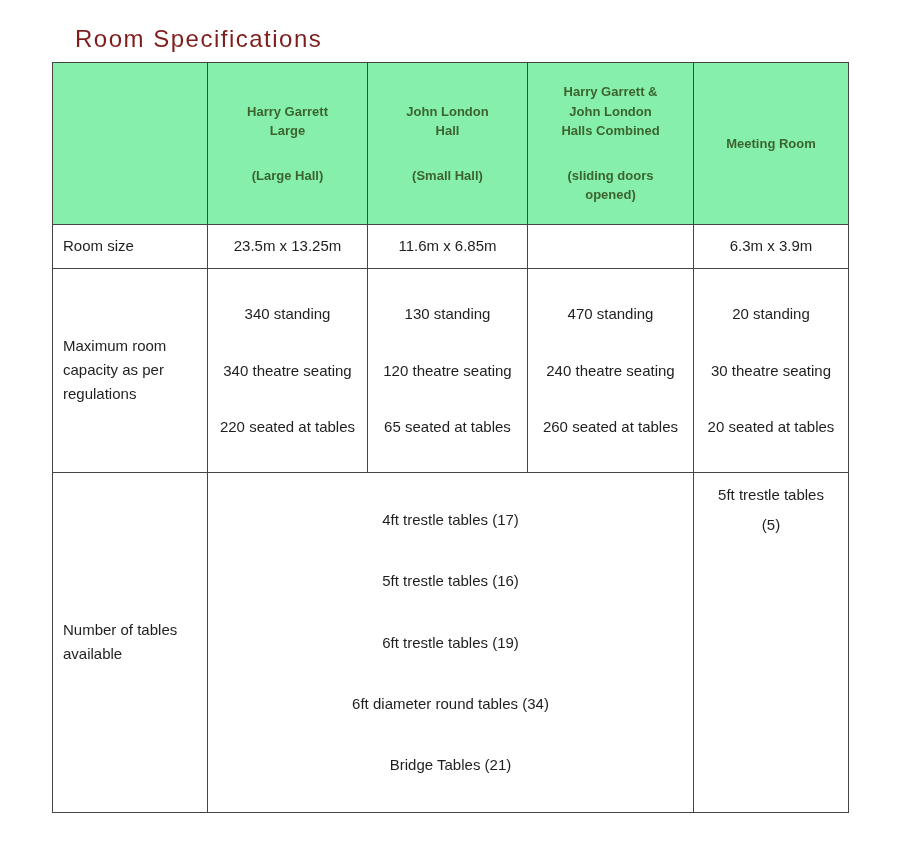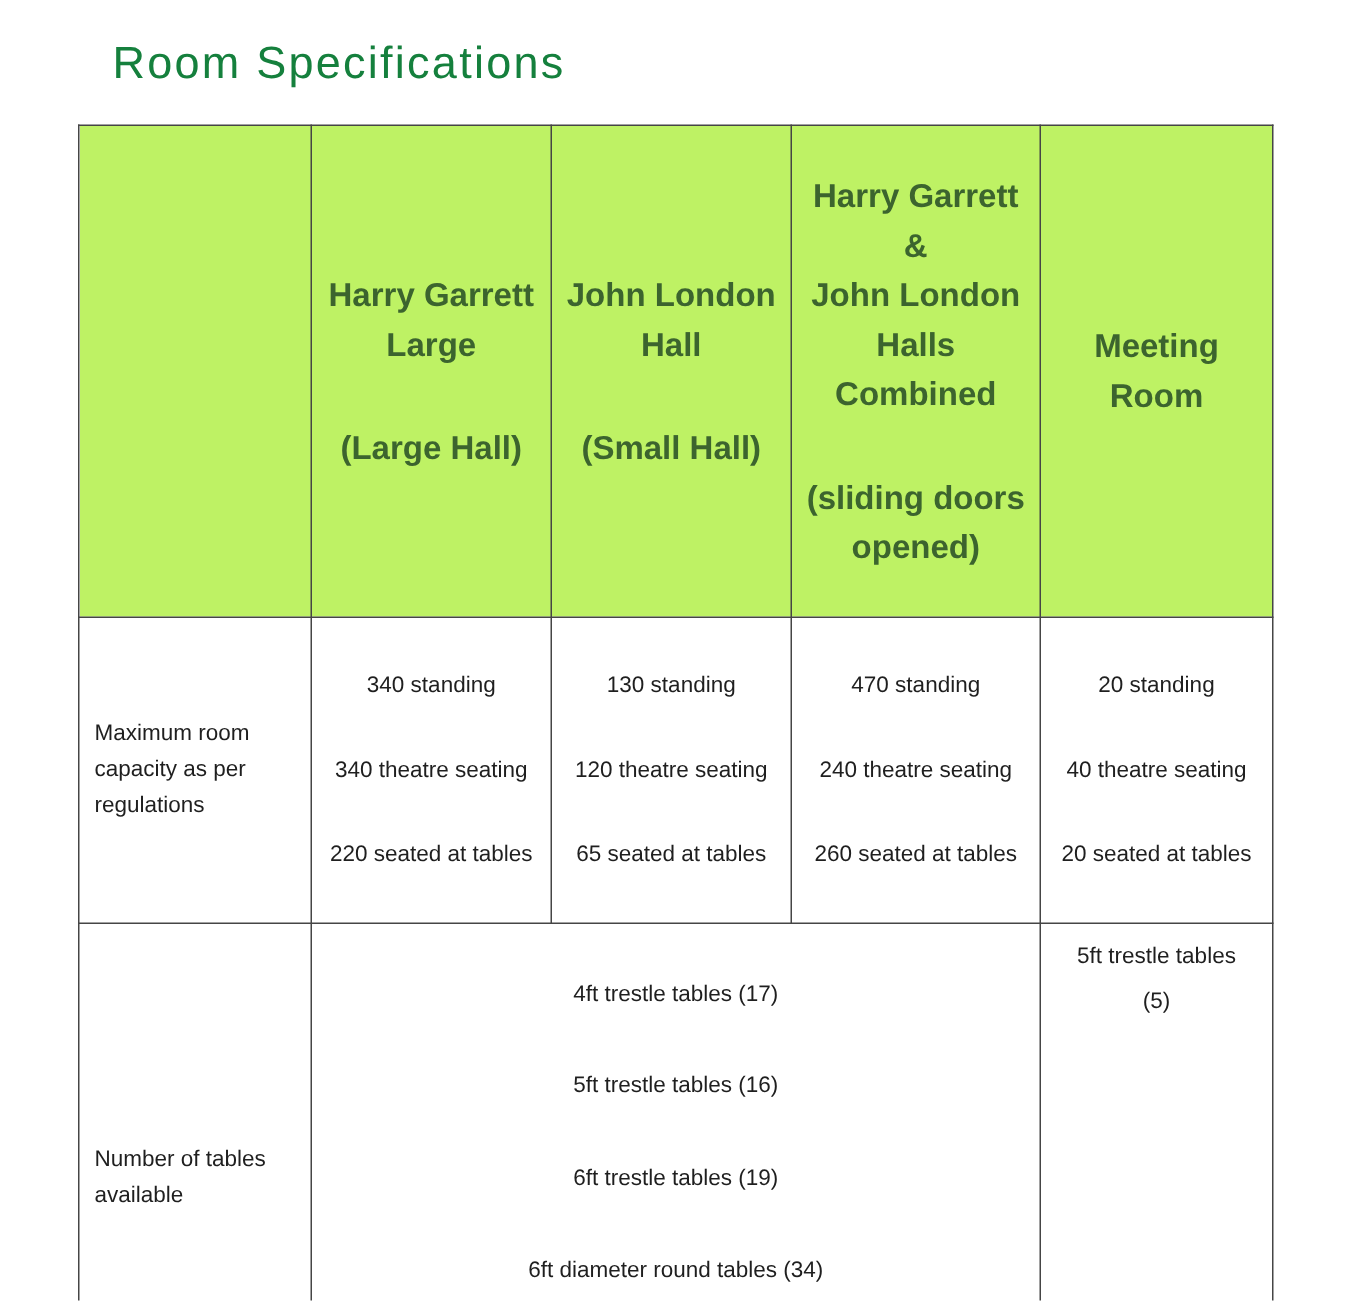--- a/index.html
+++ b/index.html
@@ -8,47 +8,47 @@
     background: #ffffff;
   }
   body {
     width: 900px;
     height: 867px;
     overflow: hidden;
     font-family: "Liberation Sans", sans-serif;
     color: #1f1f1f;
   }
   .page-title {
-    margin: 24px 0 21px 75px;
-    font-size: 30px;
+    margin: 24px 0 8px 75px;
+    font-size: 24px;
     font-weight: 400;
     letter-spacing: 1.5px;
-    color: #15803d;
+    color: #7f1d1d;
     line-height: 1.25;
   }
   table.spec {
     border-collapse: collapse;
     table-layout: fixed;
     margin-left: 52px;
     width: 796px;
   }
   col.c1 { width: 155px; }
   col.c2 { width: 160px; }
   col.c3 { width: 160px; }
   col.c4 { width: 166px; }
   col.c5 { width: 155px; }
   th, td {
     border: 1px solid #454545;
     white-space: pre-line;
     overflow: hidden;
   }
   thead th {
-    background: #bef264;
+    background: #86efac;
     color: #3C642E;
-    font-size: 22px;
+    font-size: 13px;
     font-weight: bold;
     text-align: center;
     vertical-align: middle;
     padding: 4px 6px;
   }
   .hdr-name { margin: 0 0 10px 0; line-height: 1.5; }
   .hdr-sub  { margin: 0; line-height: 1.5; }
   .hdr-single { margin: 0; line-height: 1.5; text-align: center; }
   td.label {
     text-align: left;
@@ -109,20 +109,27 @@
 Halls Combined</p>
         <p class="hdr-sub">(sliding doors
 opened)</p>
       </th>
       <th>
         <p class="hdr-single">Meeting Room</p>
       </th>
     </tr>
   </thead>
   <tbody>
+    <tr class="r-size">
+      <td class="label">Room size</td>
+      <td class="data">23.5m x 13.25m</td>
+      <td class="data">11.6m x 6.85m</td>
+      <td class="data"></td>
+      <td class="data">6.3m x 3.9m</td>
+    </tr>
     <tr class="r-cap">
       <td class="label">Maximum room
 capacity as per
 regulations</td>
       <td class="data cap">
         <p>340 standing</p>
         <p>340 theatre seating</p>
         <p>220 seated at tables</p>
       </td>
       <td class="data cap">
@@ -130,21 +137,21 @@
         <p>120 theatre seating</p>
         <p>65 seated at tables</p>
       </td>
       <td class="data cap">
         <p>470 standing</p>
         <p>240 theatre seating</p>
         <p>260 seated at tables</p>
       </td>
       <td class="data cap">
         <p>20 standing</p>
-        <p>40 theatre seating</p>
+        <p>30 theatre seating</p>
         <p>20 seated at tables</p>
       </td>
     </tr>
     <tr class="r-tables">
       <td class="label">Number of tables
 available</td>
       <td class="data tbl-lines" colspan="3">
         <p>4ft trestle tables (17)</p>
         <p>5ft trestle tables (16)</p>
         <p>6ft trestle tables (19)</p>

